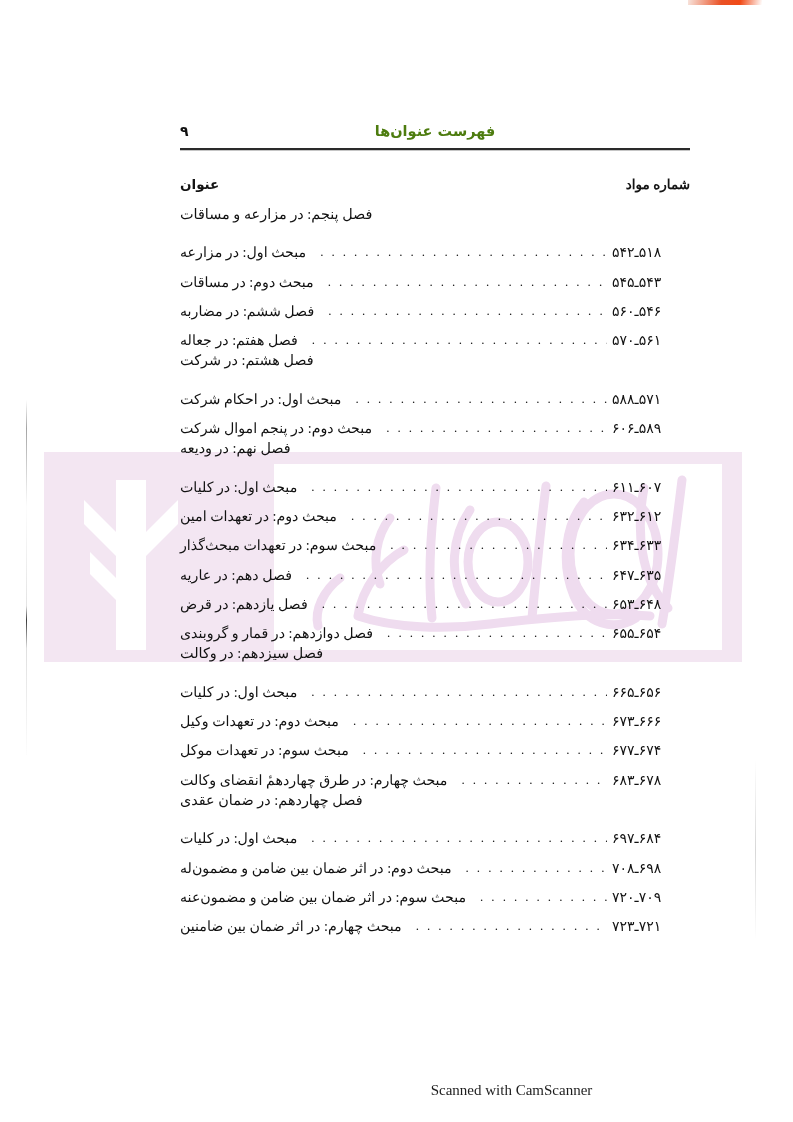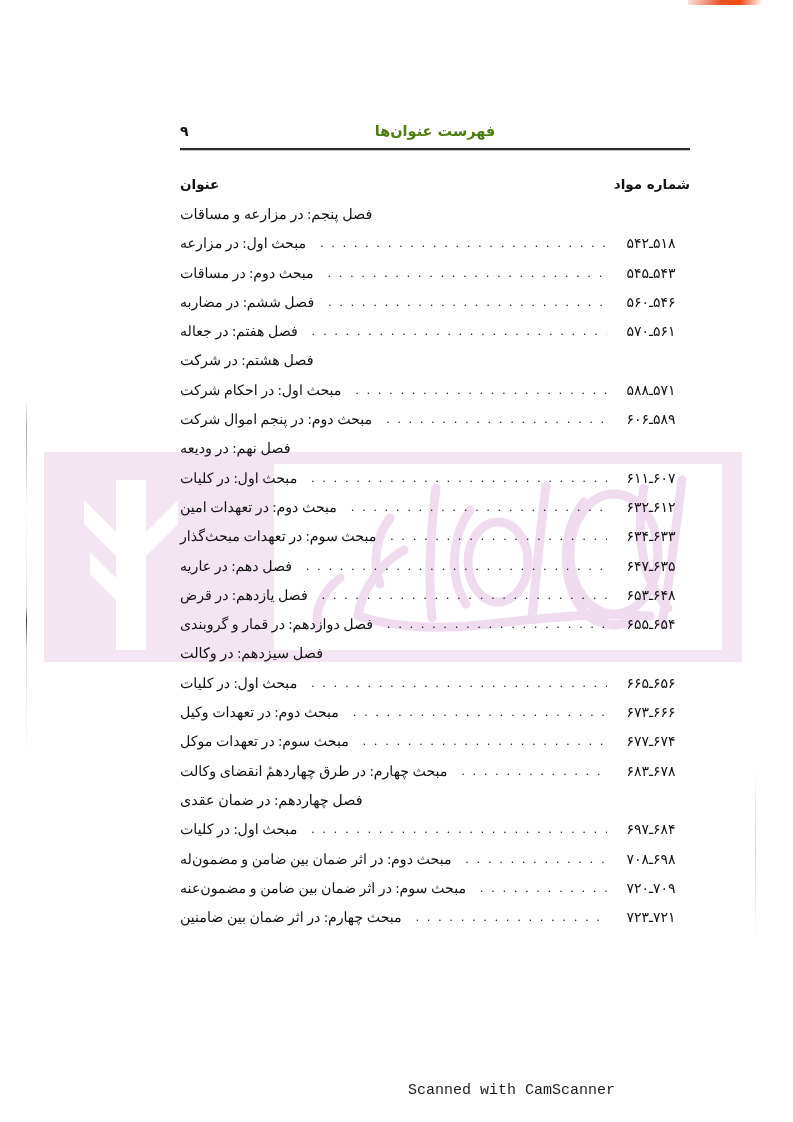--- a/index.html
+++ b/index.html
@@ -133,21 +133,21 @@
     top: 176px;
     left: 0;
     width: 510px;
     display: flex;
     flex-direction: row-reverse;
     justify-content: space-between;
     font-size: 13.5px;
     font-weight: bold;
     color: #141414;
   }
-  .col-head .pages-head { margin-left: 234px; }
+  .col-head .pages-head { margin-left: 234px; font-family: Liberation Serif, serif; }
 
   .toc {
     position: absolute;
     top: 206px;
     left: 0;
     width: 510px;
   }
   .entry {
     position: relative;
     height: 29.3px;
@@ -167,45 +167,45 @@
     color: #1a1a1a;
     letter-spacing: 2.4px;
     font-size: 13px;
     transform: translateY(-1px);
     direction: ltr;
     text-align: left;
   }
   .entry .pagenums {
     flex: 0 0 auto;
     min-width: 78px;
-    text-align: center;
+    text-align: left;
     direction: ltr;
     unicode-bidi: bidi-override;
     font-size: 14px;
   }
 
   
   .entry.chapter {
     justify-content: flex-start;
     padding-right: 108px;
   }
   .entry.chapter .label { font-size: 14.4px; }
 
   
-  .entry.section .label { padding-right: 8px; }
+  .entry.section .label { padding-right: 8px; margin-top: 9px; }
 
   .footer {
     position: absolute;
     left: 0;
     top: 1082px;
     width: 793px;
     text-align: center;
     font-size: 15px;
     color: #1d1d1d;
-    font-family: Liberation Mono, monospace;
+    font-family: Liberation Serif, serif;
     direction: ltr;
   }
   .footer .cs { padding-left: 230px; }
 </style>
 </head>
 <body>
 
 <div id="page">
 
   <div class="red-strip"></div>

